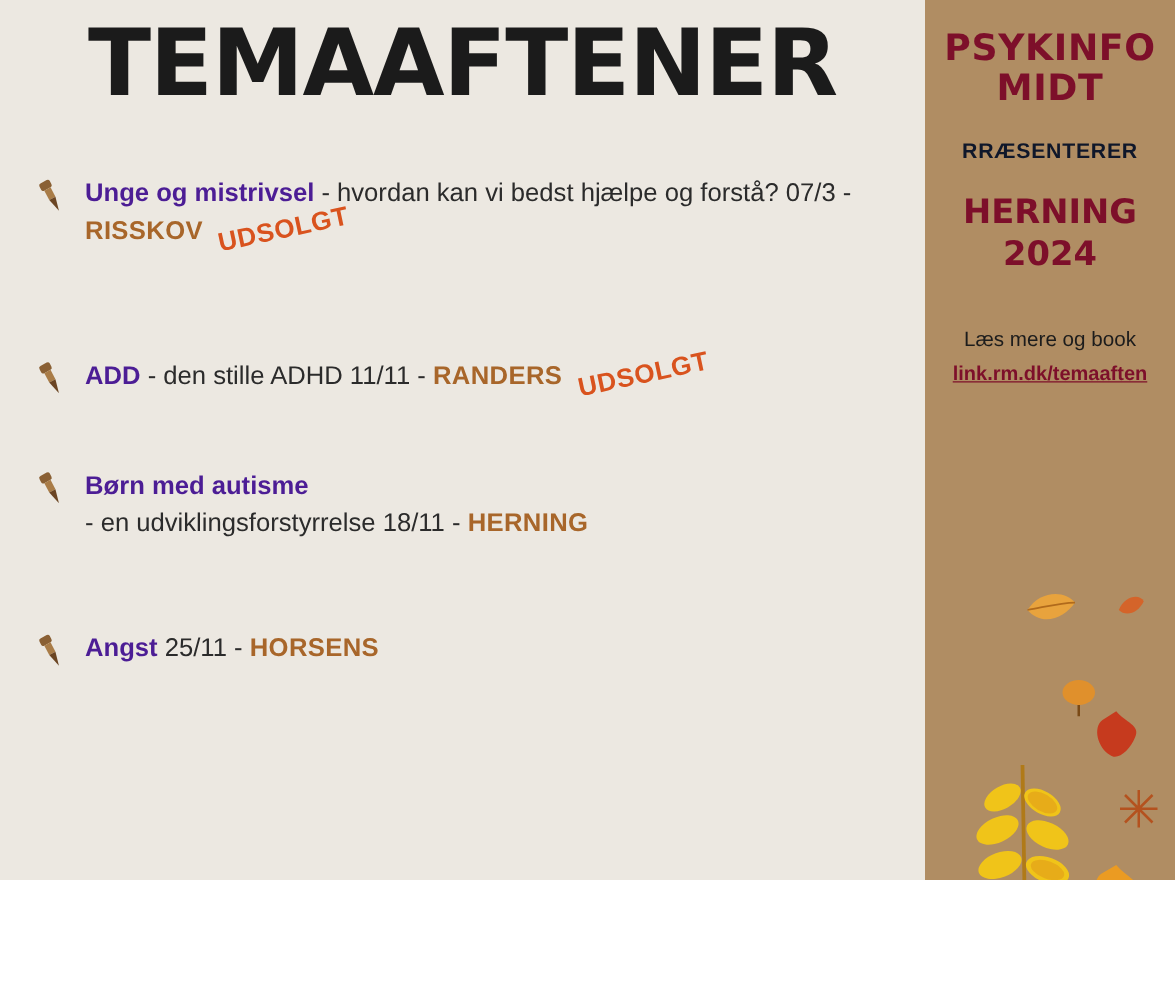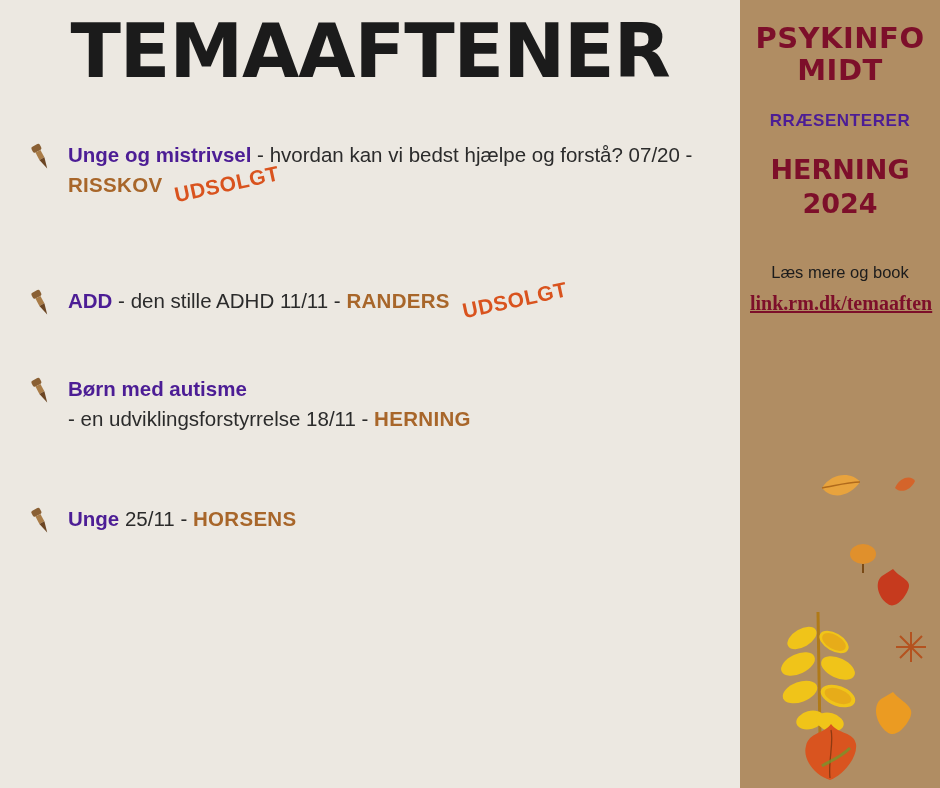--- a/index.html
+++ b/index.html
@@ -3,21 +3,21 @@
 <meta charset="utf-8">
 <style>
   * { box-sizing: border-box; }
   html, body {
     margin: 0; padding: 0;
     width: 940px; height: 788px;
     font-family: "Liberation Sans", sans-serif;
   }
   #poster {
     position: relative;
-    width: 940px; height: 788px;
+    width: 940px; height: 704px;
     background: #ece8e1;
     overflow: hidden;
   }
   
   #left {
     position: absolute;
     left: 0; top: 0;
     width: 740px; height: 788px;
     background: #ece8e1;
   }
@@ -85,21 +85,21 @@
     font-weight: 700;
     color: #7d0f2a;
     line-height: 1.12;
     letter-spacing: .5px;
     font-family: "DejaVu Sans", sans-serif;
   }
   #presents {
     margin-top: 24px;
     font-size: 17px;
     font-weight: 700;
-    color: #4c1d95;
+    color: #0f172a;
     letter-spacing: .6px;
   }
   #month {
     margin-top: 22px;
     font-size: 27px;
     font-weight: 800;
     color: #7d0f2a;
     line-height: 1.25;
     font-family: "DejaVu Sans", sans-serif;
   }
@@ -108,22 +108,21 @@
     font-size: 16.5px;
     color: #1c1c1c;
     line-height: 1.55;
     padding: 0 10px;
   }
   #booking .link {
     color: #7d0f2a;
     font-weight: 700;
     display: block;
     margin-top: 2px;
-    font-size: 20px;
-    font-family: Liberation Serif, serif;
+    font-size: 16px;
   }
   .leaf { position: absolute; }
 </style>
 </head>
 <body>
 
 <div id="poster">
 
   <div id="left">
 
@@ -135,21 +134,21 @@
         <span class="pin">
           <svg viewBox="0 0 32 32" width="30" height="30">
             <g transform="rotate(-28 16 16)">
               <rect x="11" y="2" width="10" height="7" rx="2" fill="#8a6034"></rect>
               <rect x="13" y="9" width="6" height="9" fill="#a97c47"></rect>
               <polygon points="16,30 13,18 19,18" fill="#6b4523"></polygon>
             </g>
           </svg>
         </span>
         <div class="evt-text">
-          <b>Unge og mistrivsel</b><span> - hvordan kan vi bedst hjælpe og forstå? 07/20 - </span><span class="city">RISSKOV</span><span class="sold">UDSOLGT</span>
+          <b>Unge og mistrivsel</b><span> - hvordan kan vi bedst hjælpe og forstå? 07/3 - </span><span class="city">RISSKOV</span><span class="sold">UDSOLGT</span>
         </div>
       </div>
 
       <div class="event" style="margin-top:86px;">
         <span class="pin">
           <svg viewBox="0 0 32 32" width="30" height="30">
             <g transform="rotate(-28 16 16)">
               <rect x="11" y="2" width="10" height="7" rx="2" fill="#8a6034"></rect>
               <rect x="13" y="9" width="6" height="9" fill="#a97c47"></rect>
               <polygon points="16,30 13,18 19,18" fill="#6b4523"></polygon>
@@ -181,21 +180,21 @@
         <span class="pin">
           <svg viewBox="0 0 32 32" width="30" height="30">
             <g transform="rotate(-28 16 16)">
               <rect x="11" y="2" width="10" height="7" rx="2" fill="#8a6034"></rect>
               <rect x="13" y="9" width="6" height="9" fill="#a97c47"></rect>
               <polygon points="16,30 13,18 19,18" fill="#6b4523"></polygon>
             </g>
           </svg>
         </span>
         <div class="evt-text">
-          <b>Unge</b><span> 25/11 - </span><span class="city">HORSENS</span>
+          <b>Angst</b><span> 25/11 - </span><span class="city">HORSENS</span>
         </div>
       </div>
 
     </div>
   </div>
 
   <div id="right">
     <div id="brand">
       <div>PSYKINFO</div>
       <div>MIDT</div>

